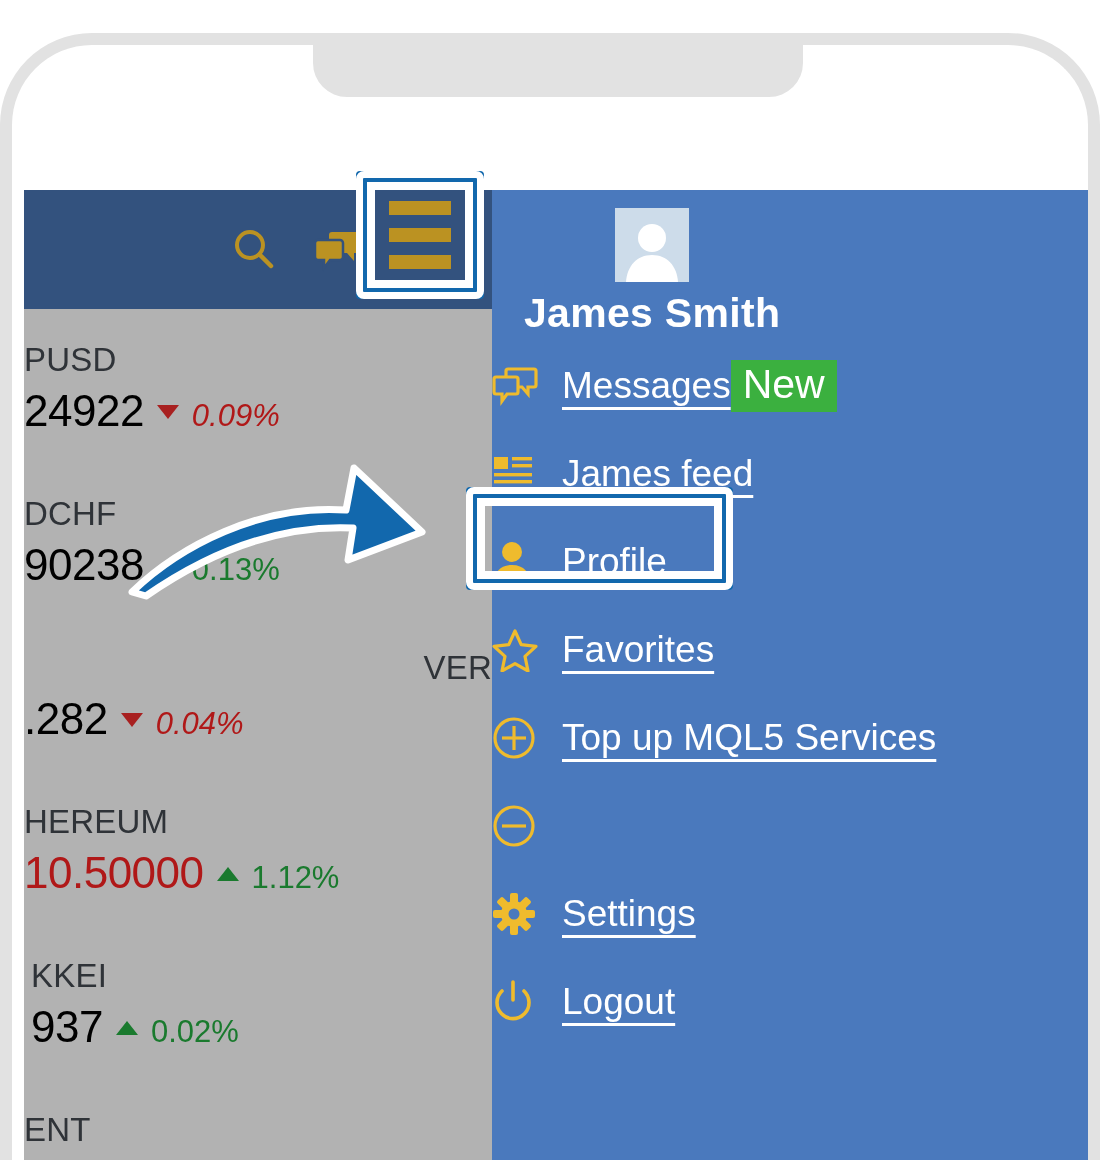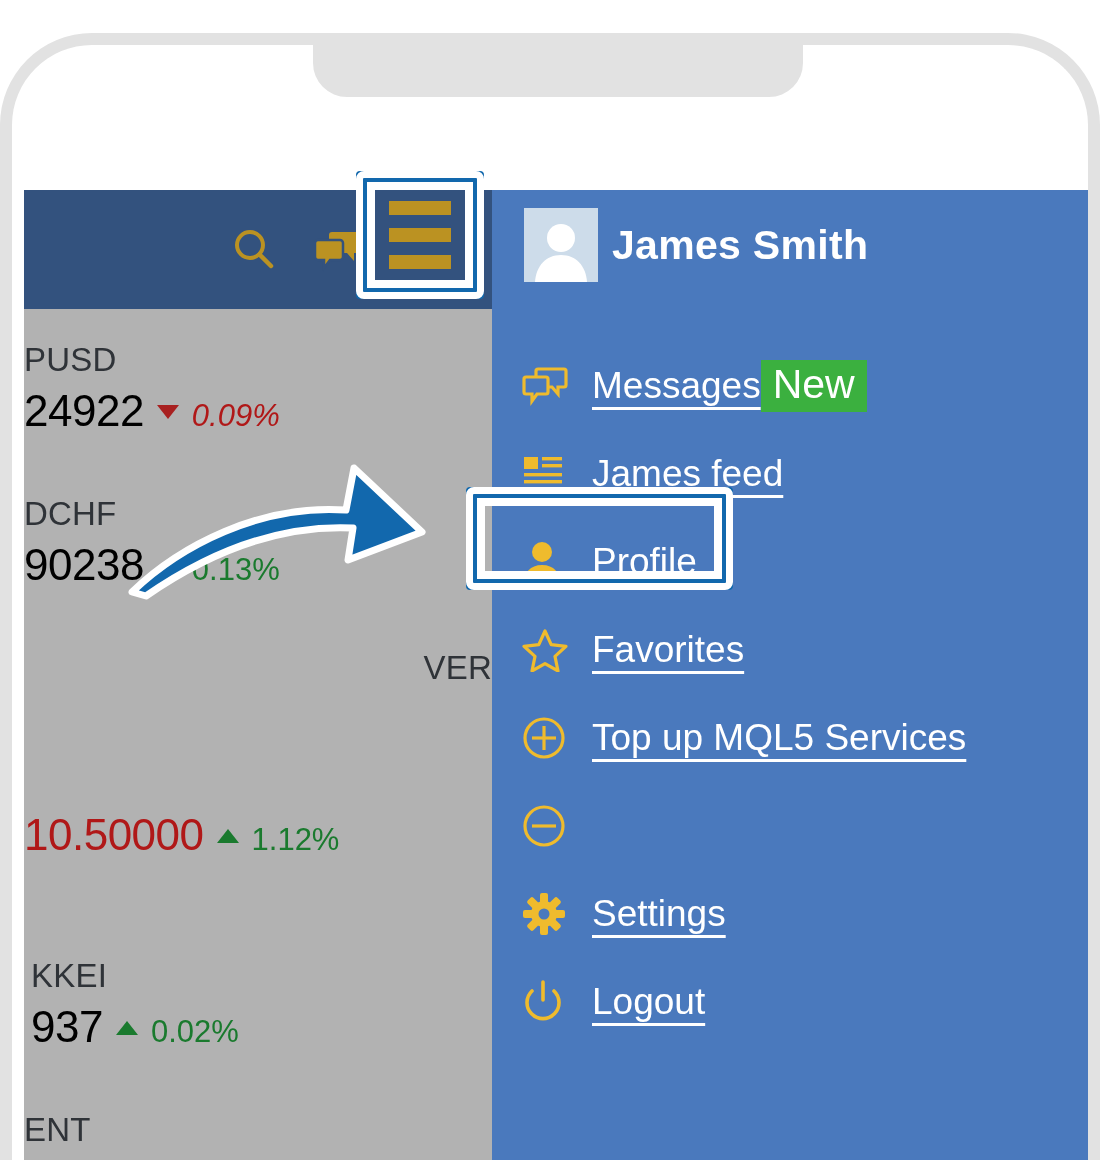--- a/index.html
+++ b/index.html
@@ -135,21 +135,22 @@
     height: 1015px;
     background: #4a79bd;
     overflow: hidden;
   }
   .sidebar-user {
     position: absolute;
     left: 32px;
     top: 18px;
     display: flex;
     align-items: center;
-    gap: 14px;
+    gap: 8px;
+    flex-direction: column;
   }
   .avatar {
     width: 74px;
     height: 74px;
     background: #cddcea;
     display: flex;
     align-items: flex-end;
     justify-content: center;
     overflow: hidden;
   }
@@ -165,21 +166,20 @@
     position: absolute;
     left: 0;
     top: 152px;
     width: 608px;
   }
   .menu-item {
     position: relative;
     display: flex;
     align-items: center;
     height: 88px;
-    padding-left: 30px;
     box-sizing: border-box;
   }
   .menu-icon {
     width: 48px;
     min-width: 48px;
     display: flex;
     align-items: center;
     justify-content: flex-start;
     line-height: 0;
   }
@@ -311,23 +311,29 @@
           <div class="quote-symbol">DCHF</div>
           <div class="quote-line">
             <span class="quote-price">90238</span>
             <span class="tri up"></span>
             <span class="quote-pct up">0.13%</span>
           </div>
         </div>
 
         <div class="quote-row" style="top:340px;text-align:right;">
           <div class="quote-symbol">VER</div>
+          <div class="quote-line">
+            <span class="quote-price">.282</span>
+            <span class="tri down"></span>
+            <span class="quote-pct down">0.04%</span>
+          </div>
         </div>
 
         <div class="quote-row" style="top:494px;">
+          <div class="quote-symbol">HEREUM</div>
           <div class="quote-line">
             <span class="quote-price red">10.50000</span>
             <span class="tri up"></span>
             <span class="quote-pct up">1.12%</span>
           </div>
         </div>
 
         <div class="quote-row" style="top:648px;padding-left:7px;">
           <div class="quote-symbol">KKEI</div>
           <div class="quote-line">

